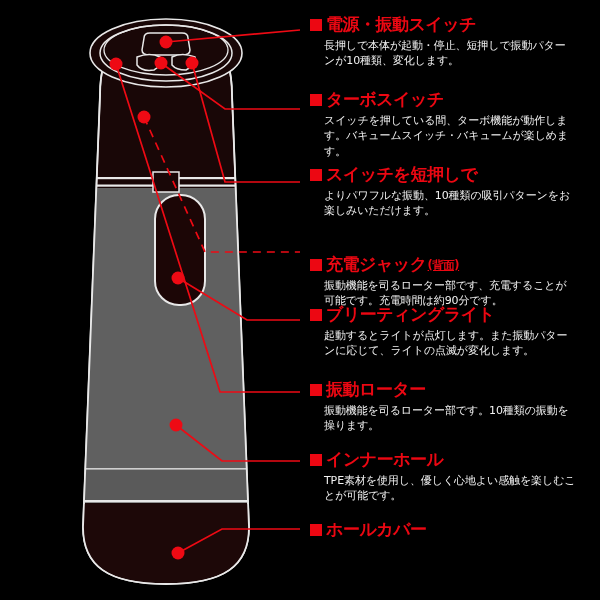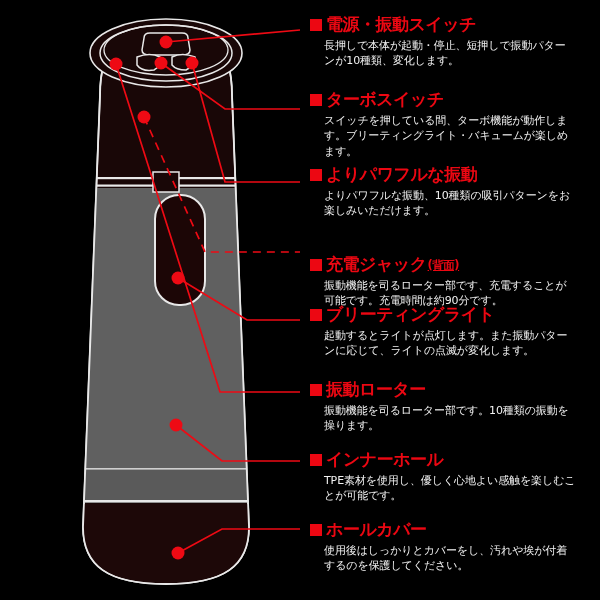--- a/index.html
+++ b/index.html
@@ -159,27 +159,27 @@
       </div>
       <div class="ann-body">長押しで本体が起動・停止、短押しで振動パターンが10種類、変化します。</div>
     </div>
 
     <div class="ann" style="top:91px">
       <div class="ann-head">
         <span class="sq"></span>
         <span>ターボスイッチ</span>
         <span class="suffix"></span>
       </div>
-      <div class="ann-body">スイッチを押している間、ターボ機能が動作します。ブリーティングライト・バキュームが楽しめます。</div>
+      <div class="ann-body">スイッチを押している間、ターボ機能が動作します。バキュームスイッチ・バキュームが楽しめます。</div>
     </div>
 
     <div class="ann" style="top:166px">
       <div class="ann-head">
         <span class="sq"></span>
-        <span>よりパワフルな振動</span>
+        <span>スイッチを短押しで</span>
         <span class="suffix"></span>
       </div>
       <div class="ann-body">よりパワフルな振動、10種類の吸引パターンをお楽しみいただけます。</div>
     </div>
 
     <div class="ann" style="top:256px">
       <div class="ann-head">
         <span class="sq"></span>
         <span>充電ジャック</span>
         <span class="suffix">(背面)</span>
@@ -213,17 +213,16 @@
       </div>
       <div class="ann-body">TPE素材を使用し、優しく心地よい感触を楽しむことが可能です。</div>
     </div>
 
     <div class="ann" style="top:521px">
       <div class="ann-head">
         <span class="sq"></span>
         <span>ホールカバー</span>
         <span class="suffix"></span>
       </div>
-      <div class="ann-body">使用後はしっかりとカバーをし、汚れや埃が付着するのを保護してください。</div>
     </div>
 
   </div>
 </div>
 
 </body></html>

